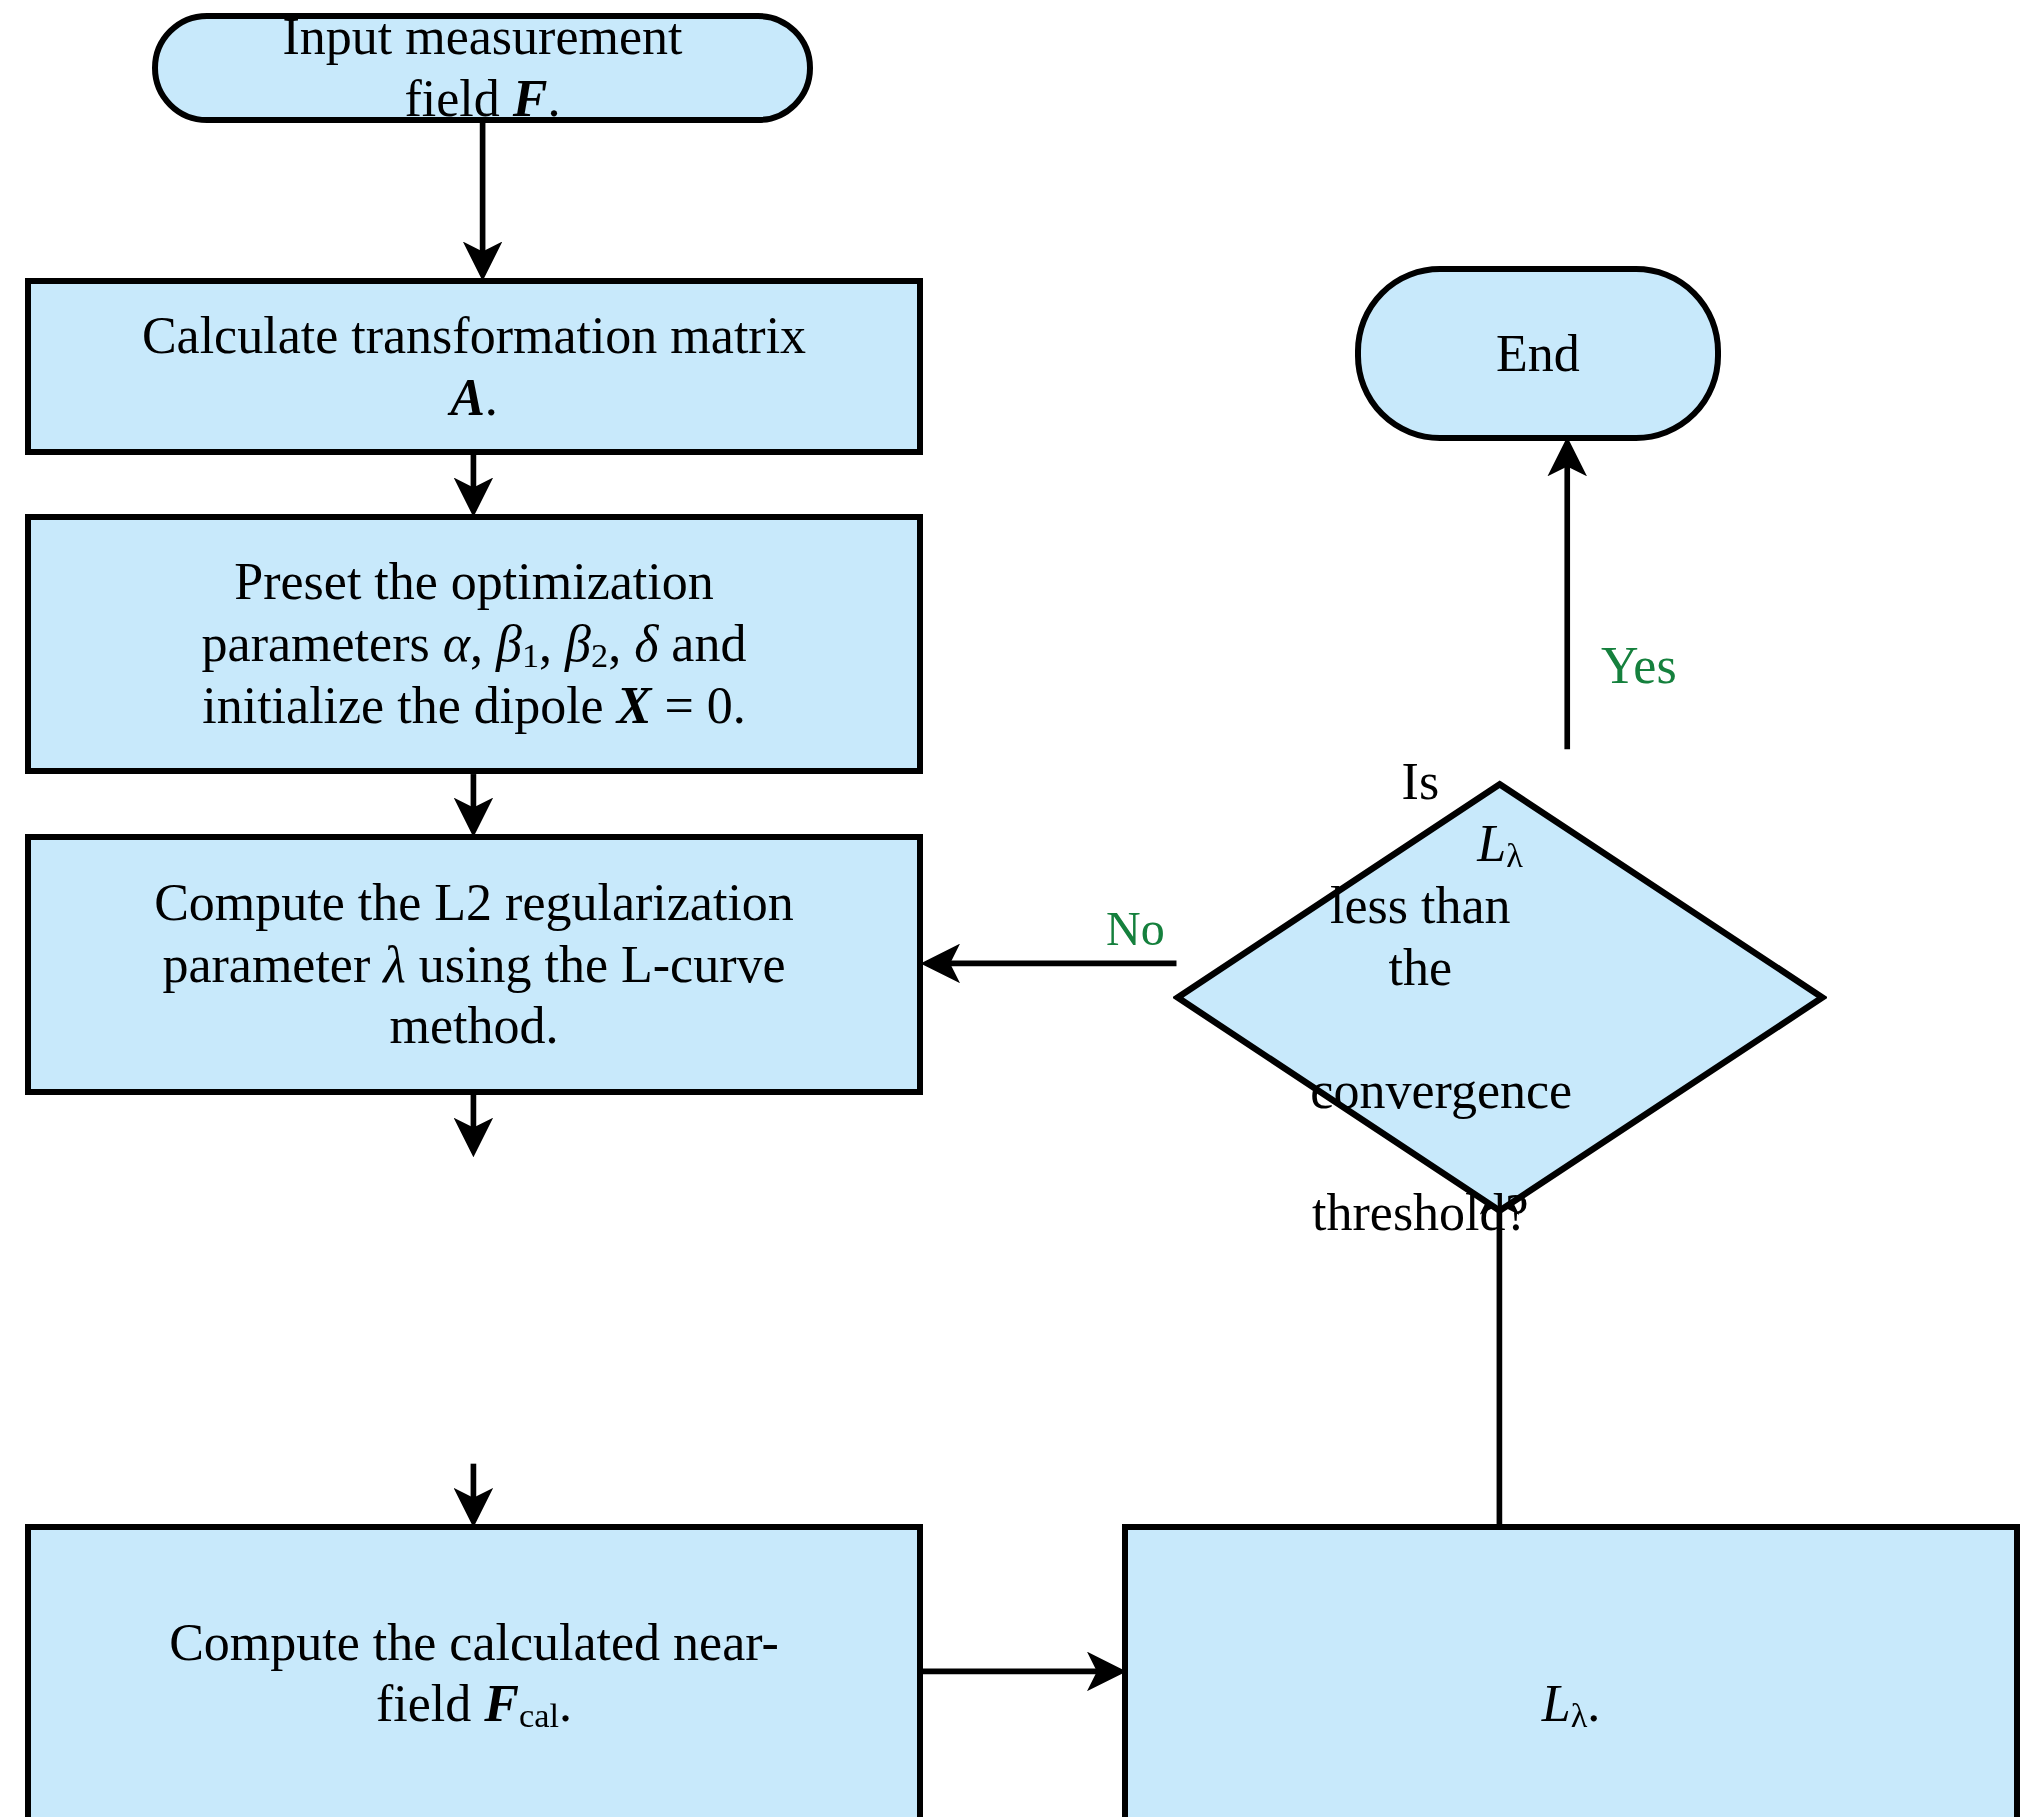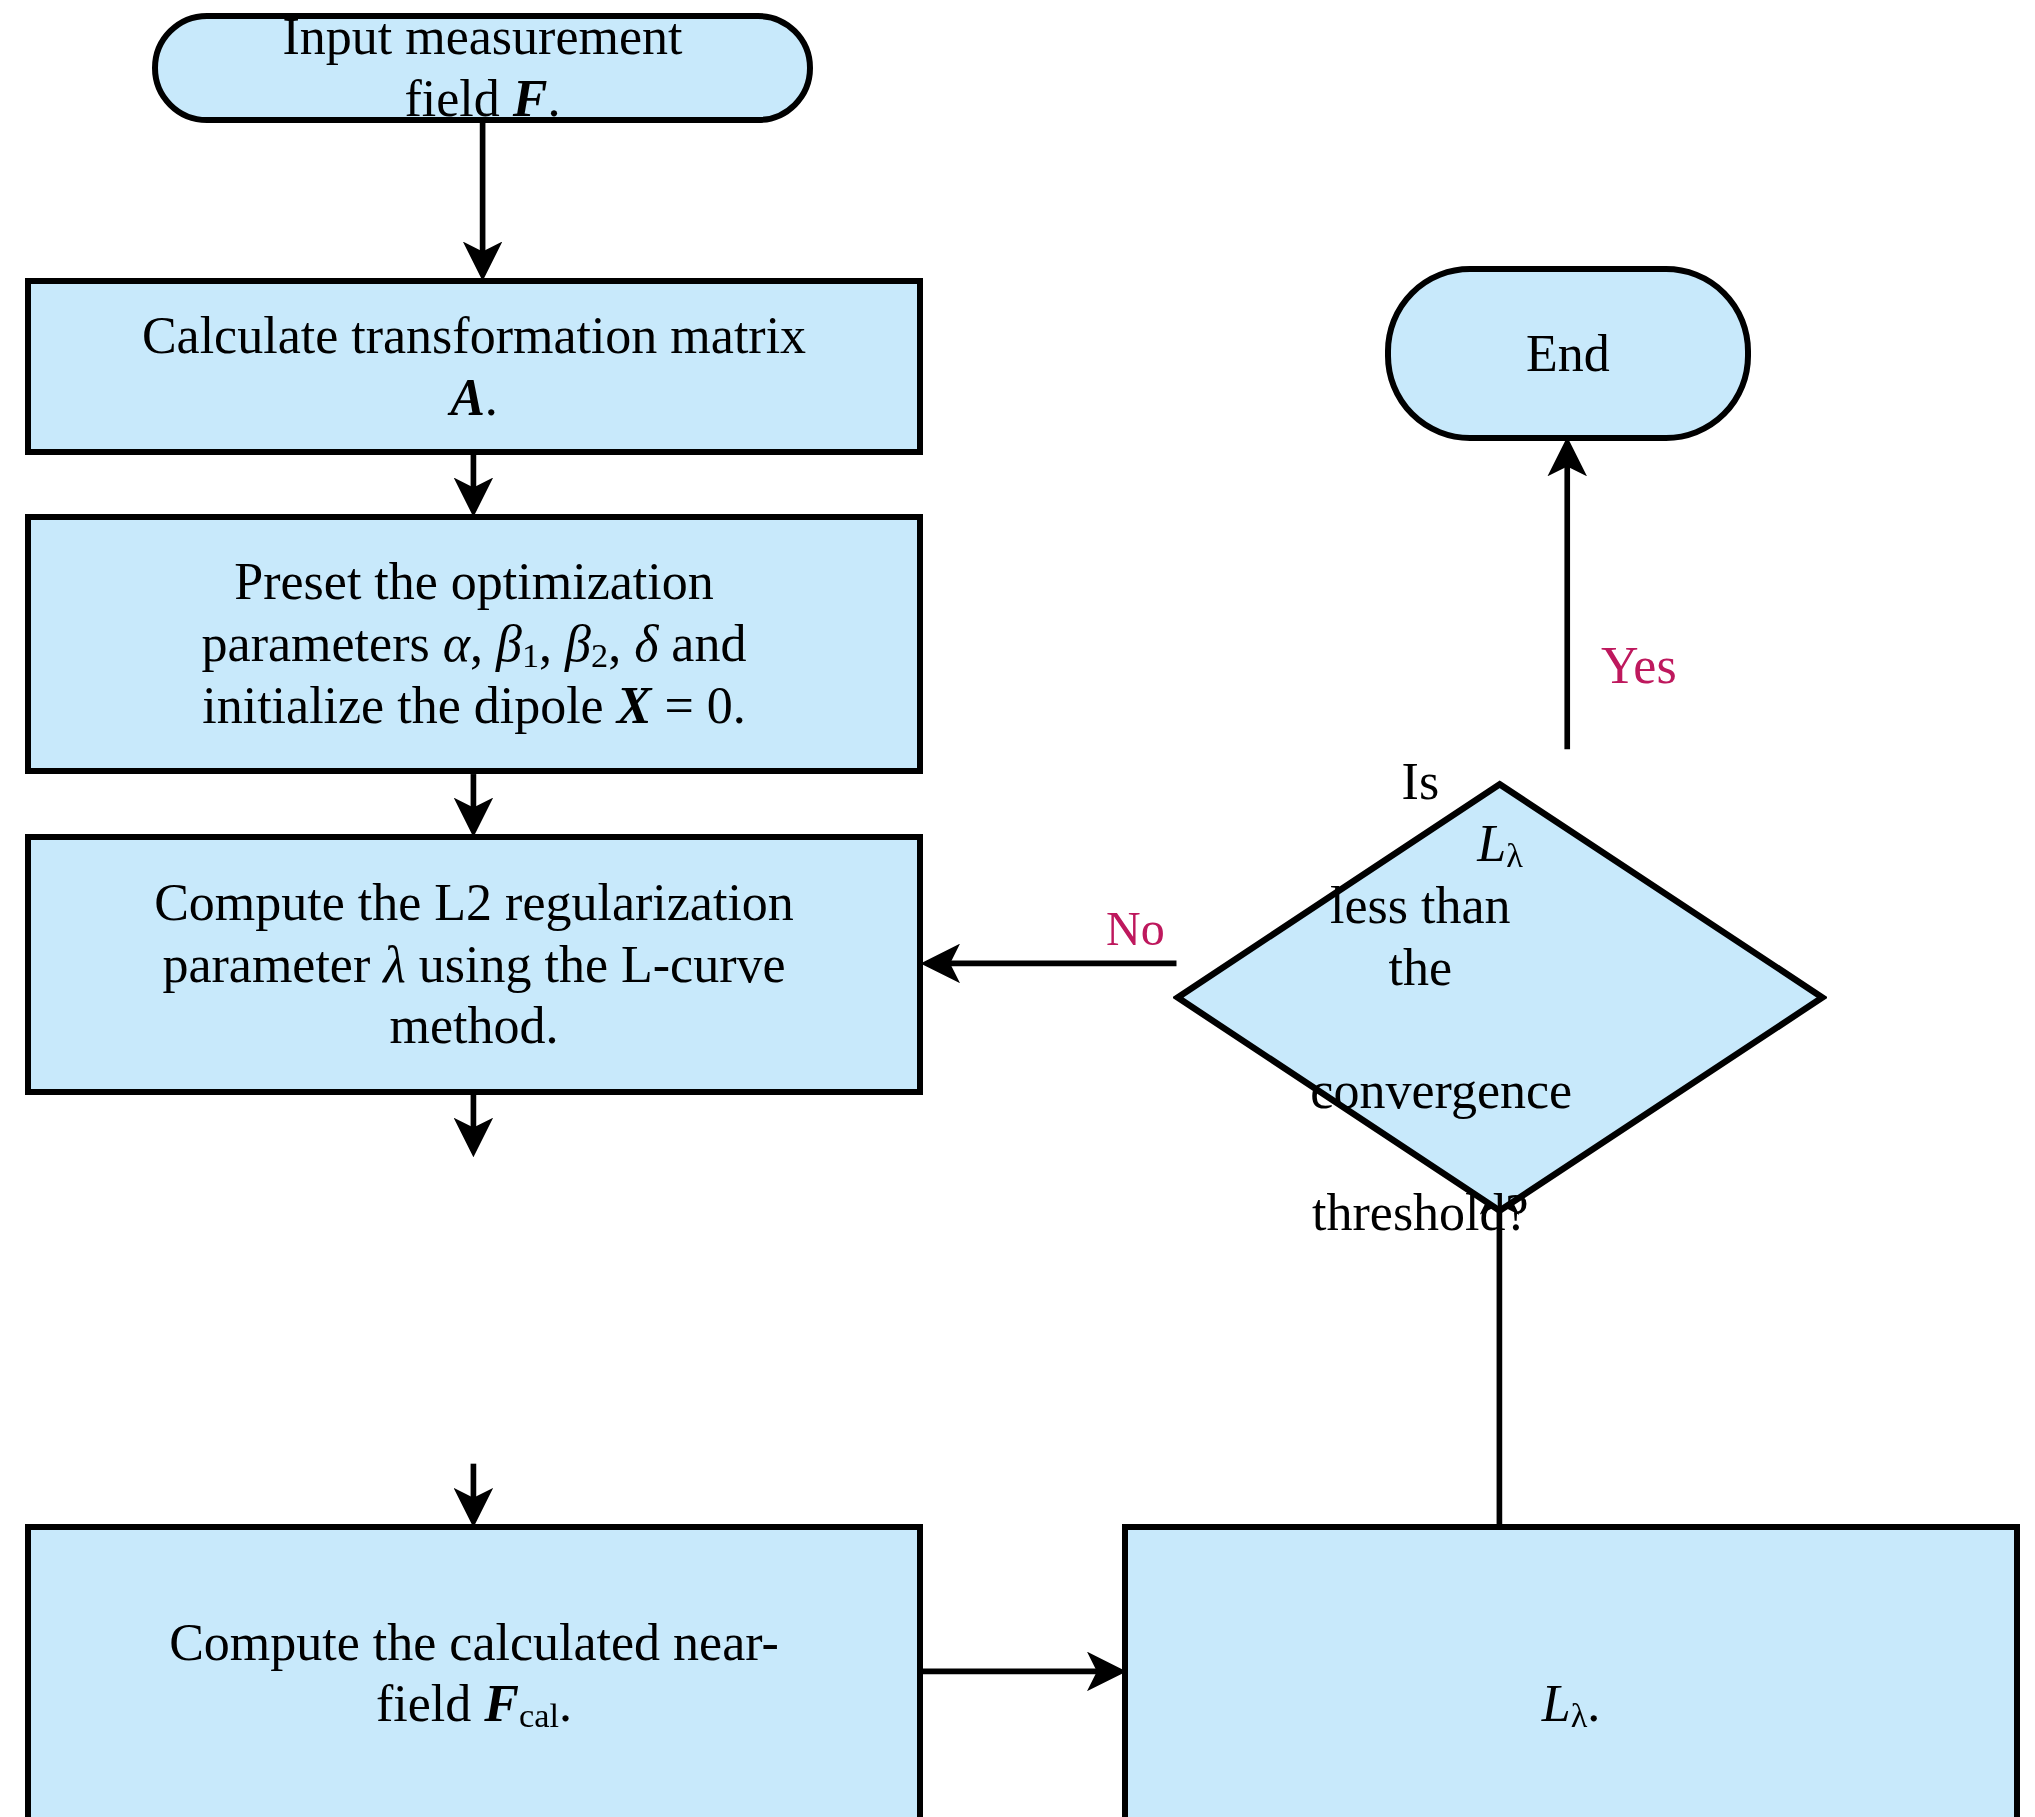--- a/index.html
+++ b/index.html
@@ -53,21 +53,21 @@
     justify-content: center;
     text-align: center;
     line-height: 1.18;
     color: #000;
     pointer-events: none;
   }
   .diamond-label span { display: block; width: 58%; }
 
   .edge-label {
     position: absolute;
-    color: #be185d;
+    color: #15803d;
     white-space: nowrap;
     text-align: right;
   }
   .conn { position: absolute; }
   .conn svg { display: block; overflow: visible; }
 
   i.mi { font-style: italic; }
   b.bi { font-style: italic; font-weight: bold; }
   sub { font-size: 0.66em; vertical-align: -0.18em; font-style: normal; }
 </style>
@@ -155,21 +155,21 @@
     </svg>
     <div class="diamond-label" style="font-size:52px;">
       <span>
         <span>Is </span><i class="mi">L</i><sub>λ</sub><span> less than the</span><br>
         <span>convergence</span><br>
         <span>threshold?</span>
       </span>
     </div>
   </div>
 
-  <div class="node terminator" style="left:1385px; top:266px; width:366px; height:175px; font-size:52px;">
+  <div class="node terminator" style="left:1355px; top:266px; width:366px; height:175px; font-size:52px;">
     <span class="txt">End</span>
   </div>
 
   <div class="edge-label" style="left:1601px; top:636px; font-size:52px;">Yes</div>
 
   <div class="edge-label" style="left:1106px; top:901px; font-size:48px;">No</div>
 
 </div>
 
 

